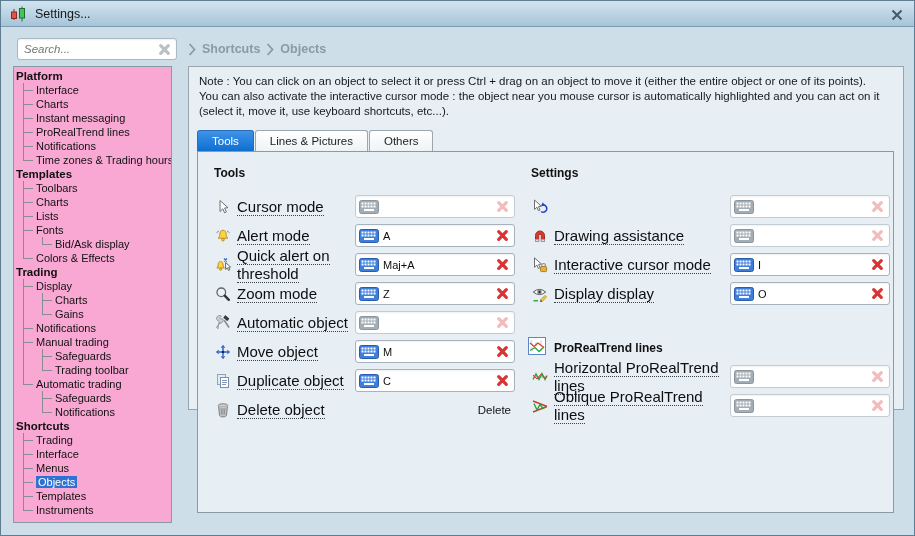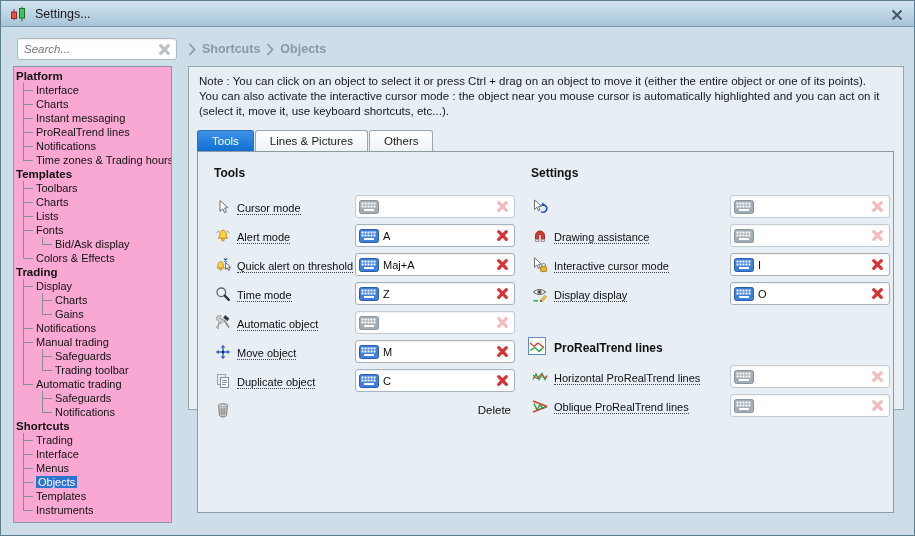--- a/index.html
+++ b/index.html
@@ -71,21 +71,21 @@
     border:1px solid #8d9aa3; background:#e7eef4;
   }
   
   .col{position:absolute; top:0;}
   .col-tools{left:13px; width:304px;}
   .col-settings{left:330px; width:362px;}
   .col-header{font-weight:bold; font-size:12px; line-height:15px; padding:14px 0 11px 3px;}
   .row{display:flex; align-items:center; height:29px;}
   .row .icon{width:24px; display:flex; justify-content:center; align-items:center; flex:none;}
   .row .label{flex:1; min-width:0; padding-left:2px;}
-  .label-text{font-size:11px; color:#0c0e10; border-bottom:1px dotted #3c4348; cursor:default;}
+  .label-text{font-size:15px; color:#0c0e10; border-bottom:1px dotted #3c4348; cursor:default;}
   .field{
     width:160px; height:23px; box-sizing:border-box; flex:none; margin-left:auto;
     background:#fff; border:1px solid #a7b3bc; border-radius:3px;
     display:flex; align-items:center; box-shadow:inset 0 1px 2px rgba(0,0,0,.06);
   }
   .row.disabled .field{border-color:#c2ccd3;}
   .kbd{width:20px; height:14px; margin:0 4px 0 3px; flex:none;}
   .kbd-bg{fill:#3f7fdc; stroke:#2a5cab; stroke-width:1;}
   .row.disabled .kbd-bg{fill:#a3adb5; stroke:#8b959d;}
   .val{flex:1; font-size:11px; color:#0c0e10;}
@@ -319,21 +319,21 @@
           </div>
         </div>
 
         <div class="row">
           <span class="icon">
             <svg width="16" height="16" viewBox="0 0 16 16">
                 <circle cx="6.3" cy="6.3" r="4.3" fill="rgba(235,243,250,0.55)" stroke="#666" stroke-width="1.3"></circle>
                 <line x1="9.7" y1="9.7" x2="13.8" y2="13.8" stroke="#333" stroke-width="2.4" stroke-linecap="round"></line>
               </svg>
           </span>
-          <span class="label"><span class="label-text">Time mode</span></span>
+          <span class="label"><span class="label-text">Zoom mode</span></span>
           <div class="field">
             <svg class="kbd" viewBox="0 0 20 14">
                 <rect class="kbd-bg" x="0.5" y="0.5" width="19" height="13" rx="2"></rect>
                 <g fill="#fff">
                   <rect x="2.5" y="2.5" width="2" height="2"></rect>
                   <rect x="5.5" y="2.5" width="2" height="2"></rect>
                   <rect x="8.5" y="2.5" width="2" height="2"></rect>
                   <rect x="11.5" y="2.5" width="2" height="2"></rect>
                   <rect x="14.5" y="2.5" width="2" height="2"></rect>
                   <rect x="2.5" y="5.5" width="2" height="2"></rect>
@@ -467,20 +467,21 @@
         <div class="row">
           <span class="icon">
             <svg width="16" height="16" viewBox="0 0 16 16">
                 <ellipse cx="8" cy="3.4" rx="4.8" ry="1.6" fill="#d2d2d2" stroke="#7d7d7d"></ellipse>
                 <path d="M3.6 4.4 L4.5 13.2 C4.6 14.2 6 14.9 8 14.9 C10 14.9 11.4 14.2 11.5 13.2 L12.4 4.4" fill="#c6c6c6" stroke="#7d7d7d"></path>
                 <line x1="6.1" y1="6.2" x2="6.5" y2="12.6" stroke="#8d8d8d"></line>
                 <line x1="8" y1="6.2" x2="8" y2="12.8" stroke="#8d8d8d"></line>
                 <line x1="9.9" y1="6.2" x2="9.5" y2="12.6" stroke="#8d8d8d"></line>
               </svg>
           </span>
+          <span class="label"><span class="label-text">Delete object</span></span>
           <span class="fixed-key">Delete</span>
         </div>
       </div>
 
       <div class="col col-settings">
         <div class="col-header">Settings</div>
 
         <div class="row disabled">
           <span class="icon">
             <svg width="16" height="16" viewBox="0 0 16 16">

